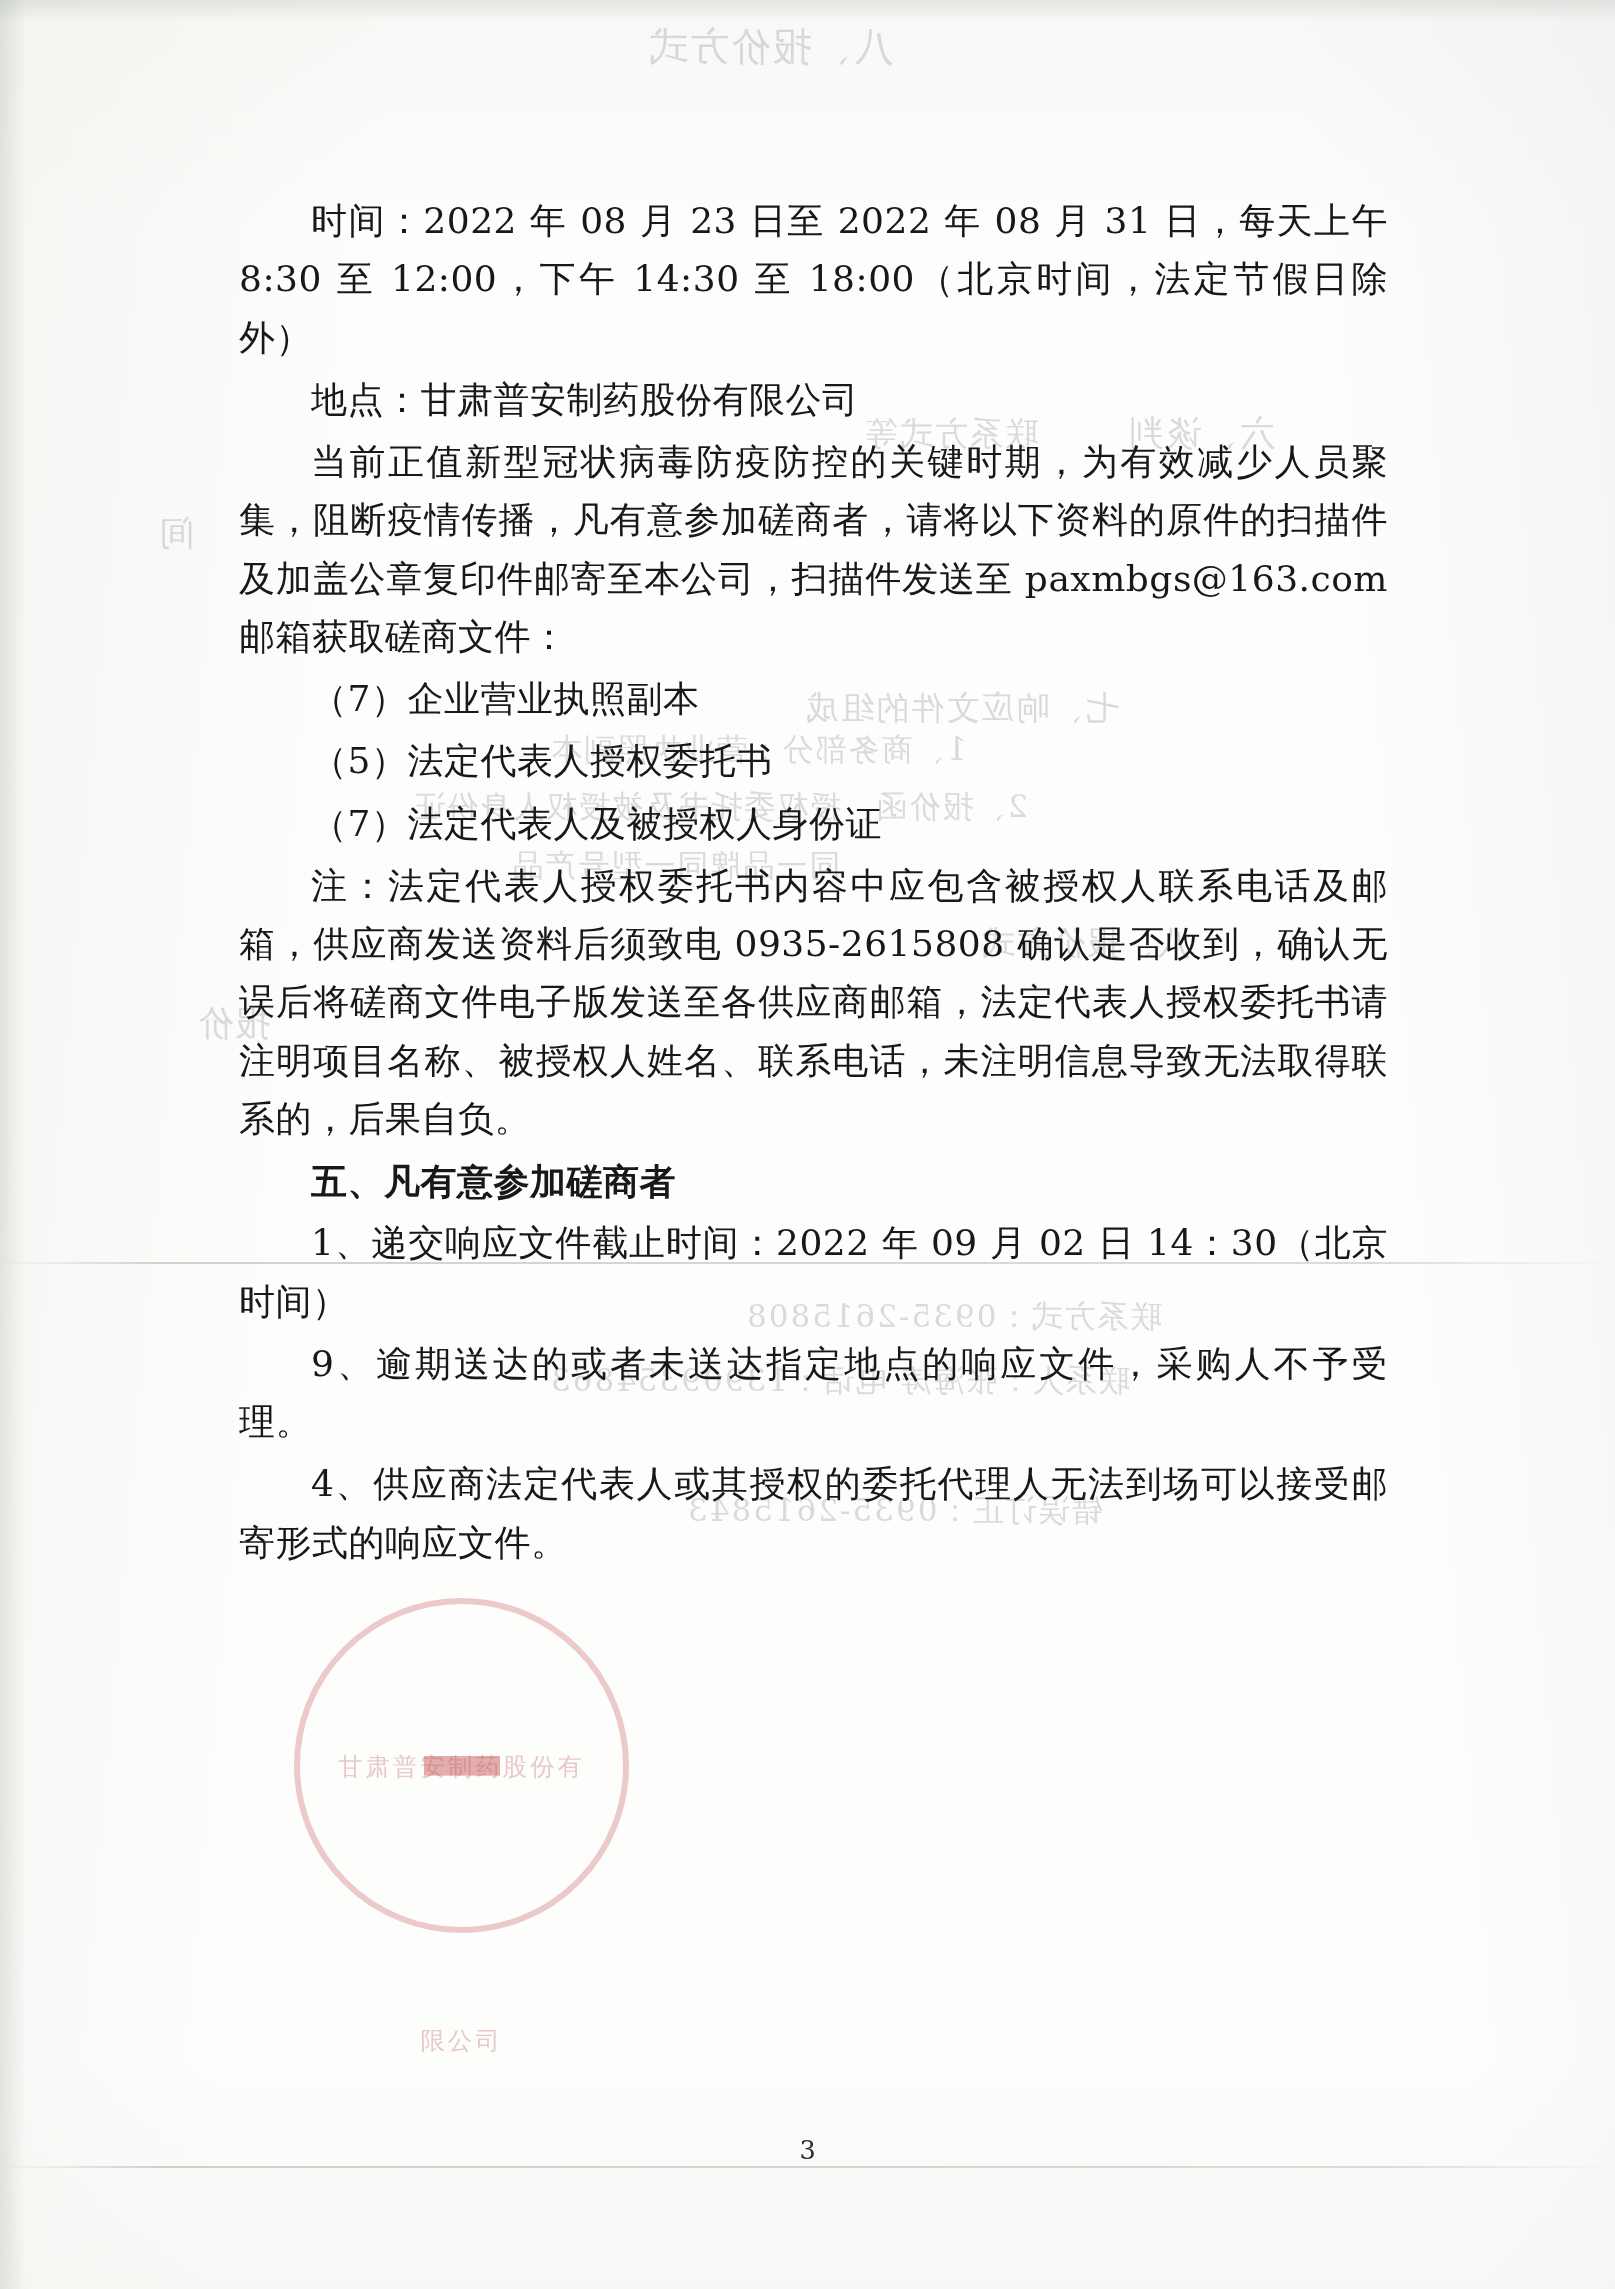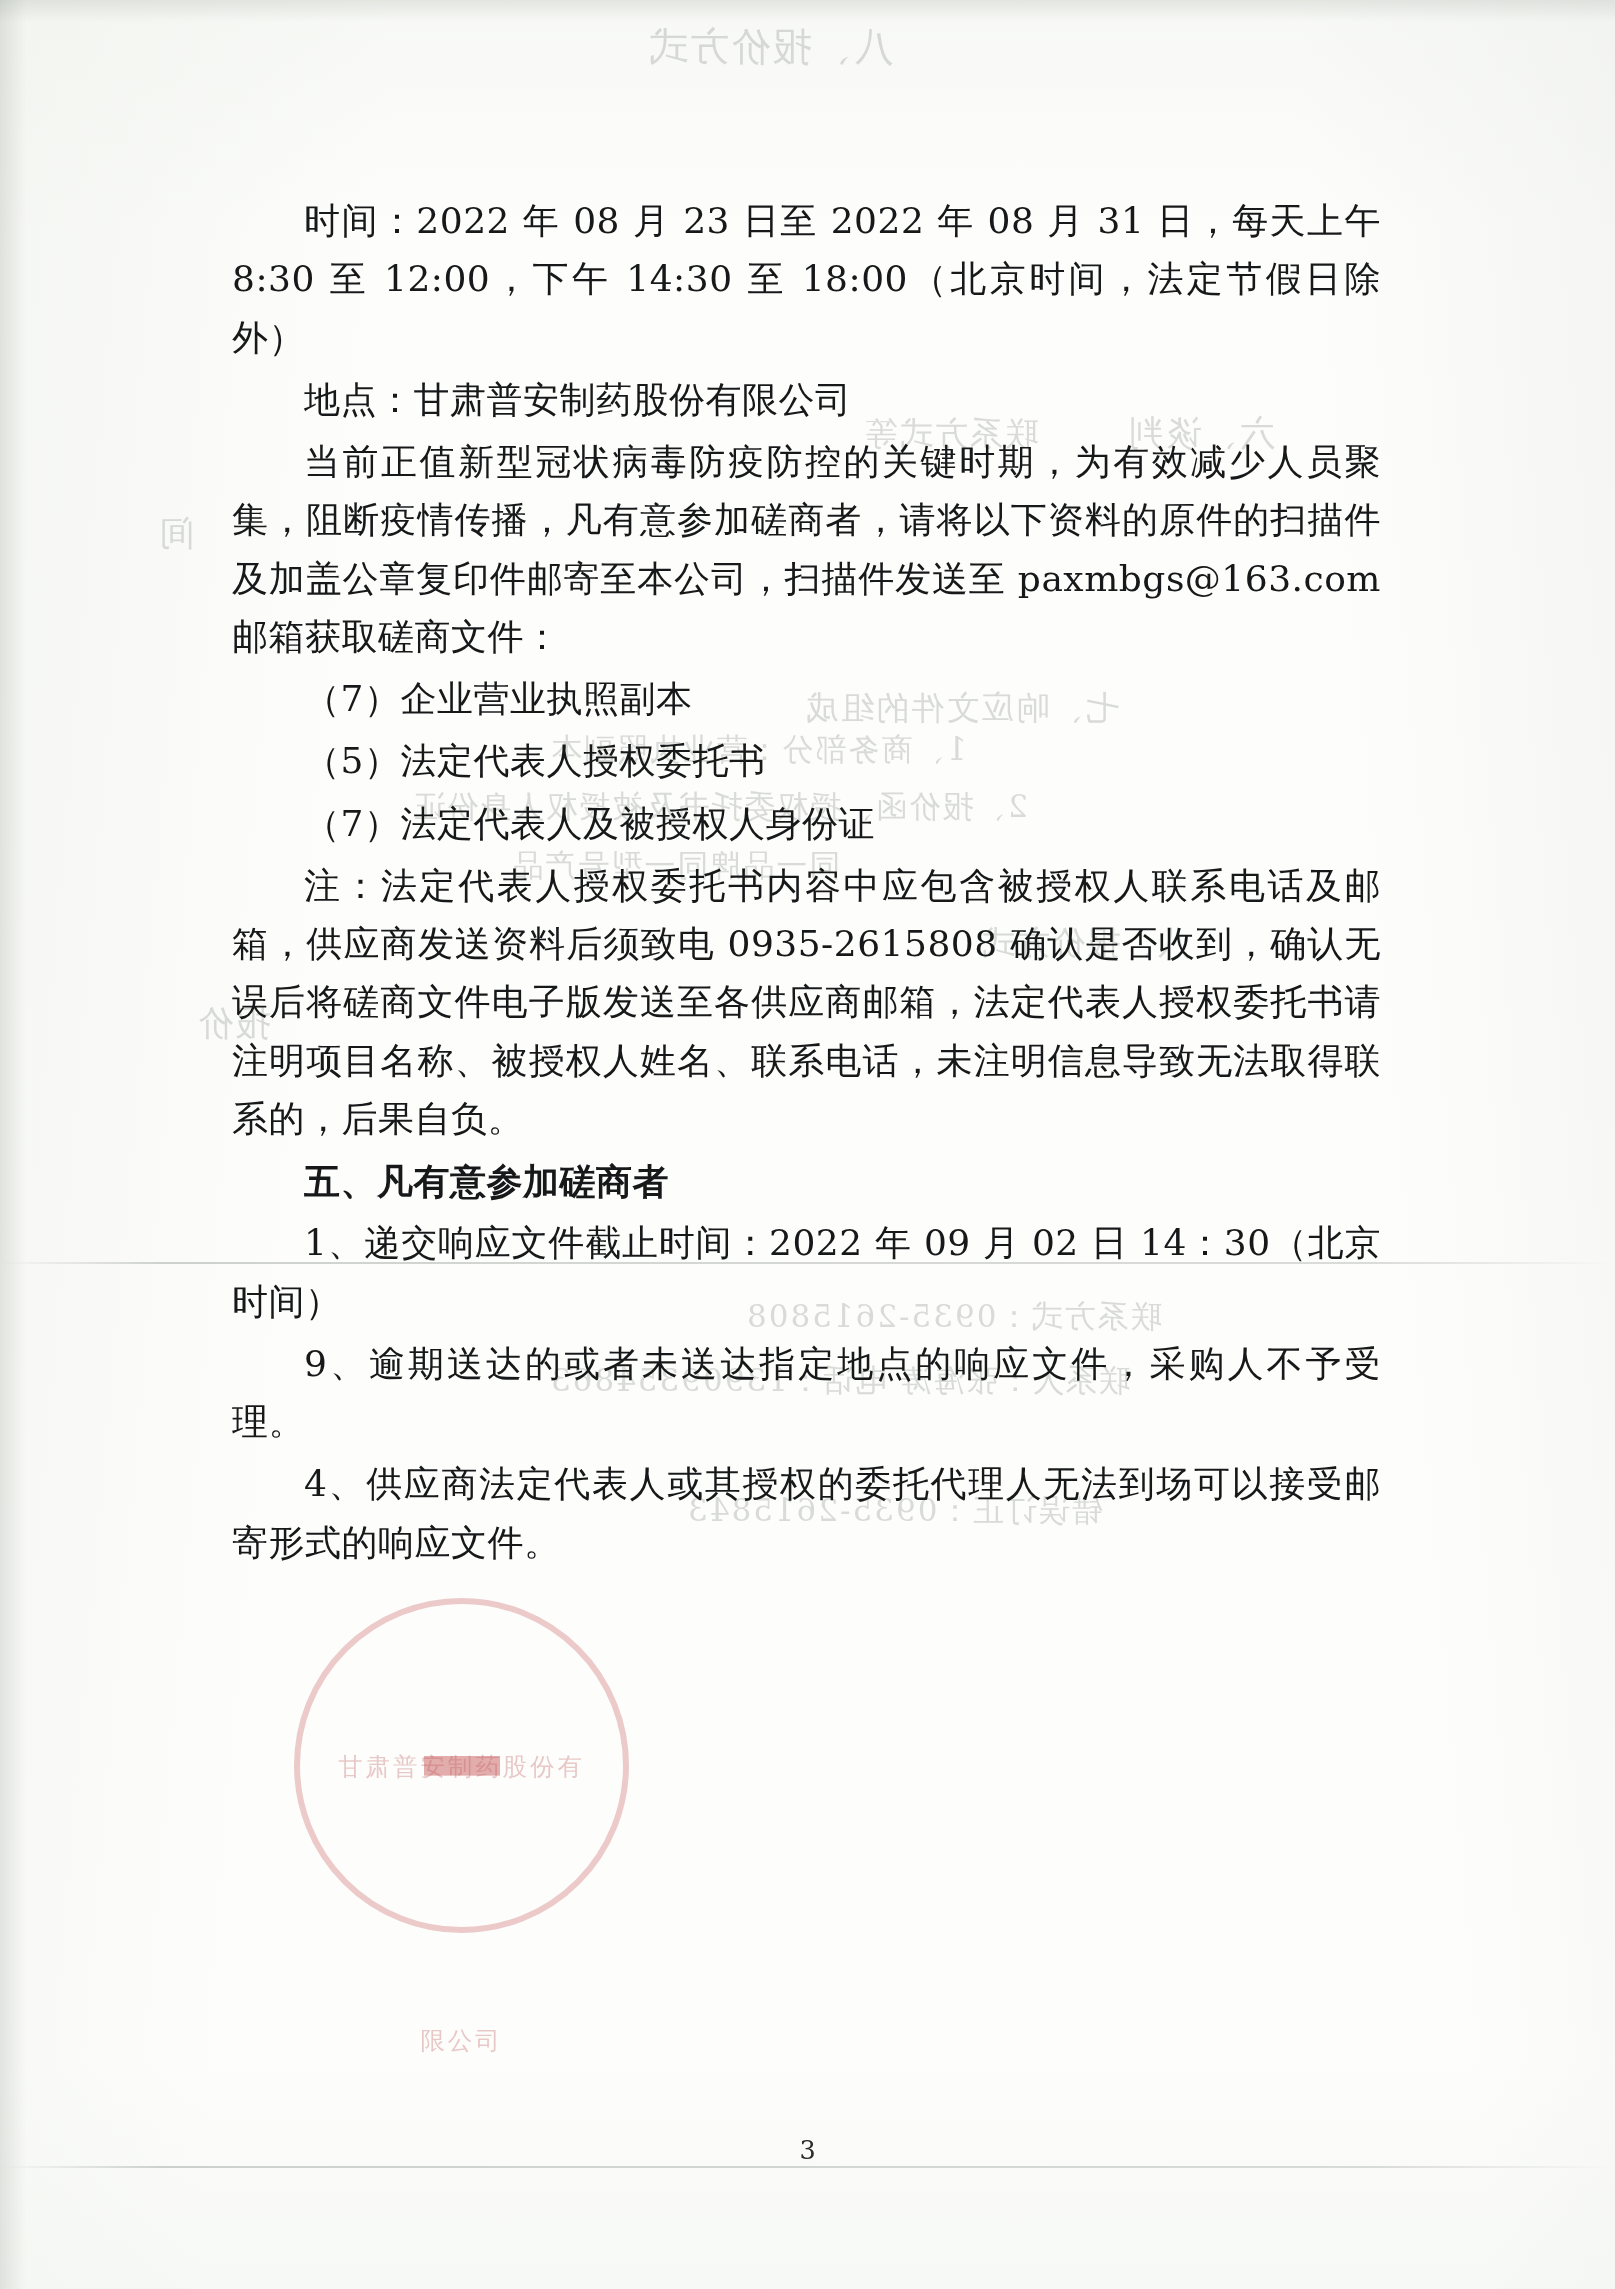--- a/index.html
+++ b/index.html
@@ -44,21 +44,21 @@
     font-family: "DejaVu Serif", "Liberation Serif", serif;
     transform: scaleX(-1);
     letter-spacing: 2px;
     pointer-events: none;
     user-select: none;
     white-space: nowrap;
   }
 
   .content {
     position: absolute;
-    left: 232px;
+    left: 239px;
     top: 192px;
     width: 1149px;
   }
   p.para {
     margin: 0 0 3.9px 0;
     font-size: 36px;
     line-height: 1.62;
     text-align: justify;
     text-justify: inter-ideograph;
     letter-spacing: 0.5px;

